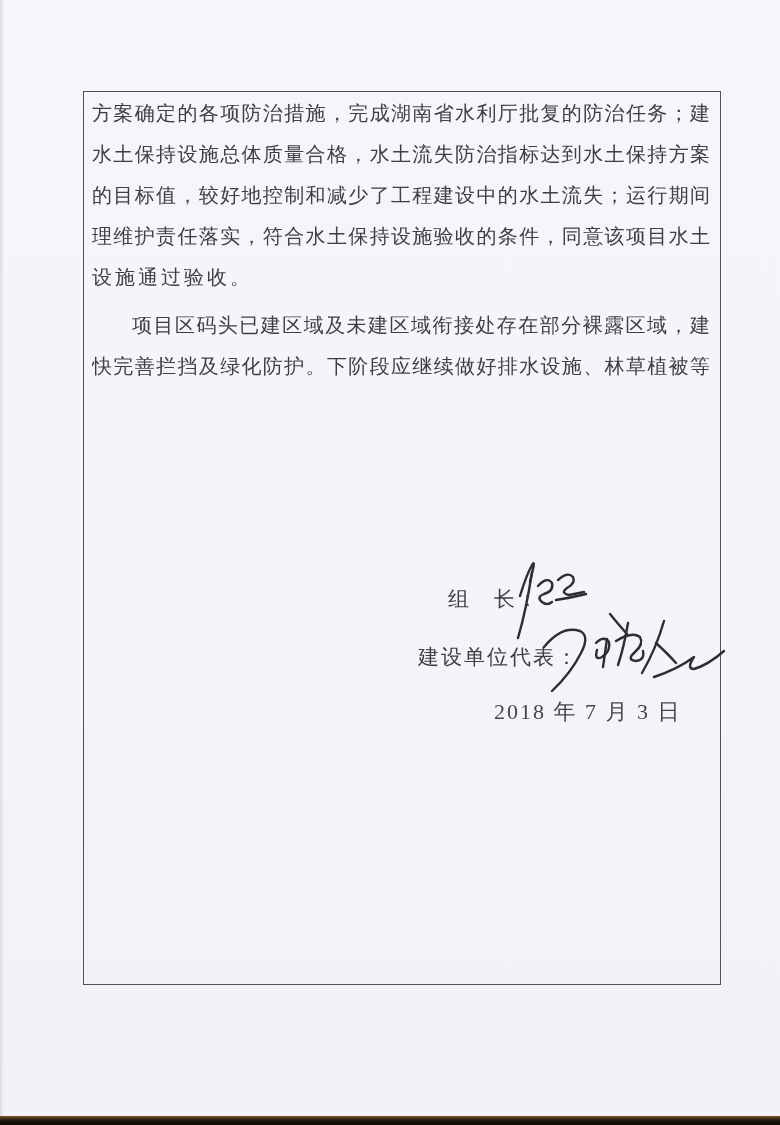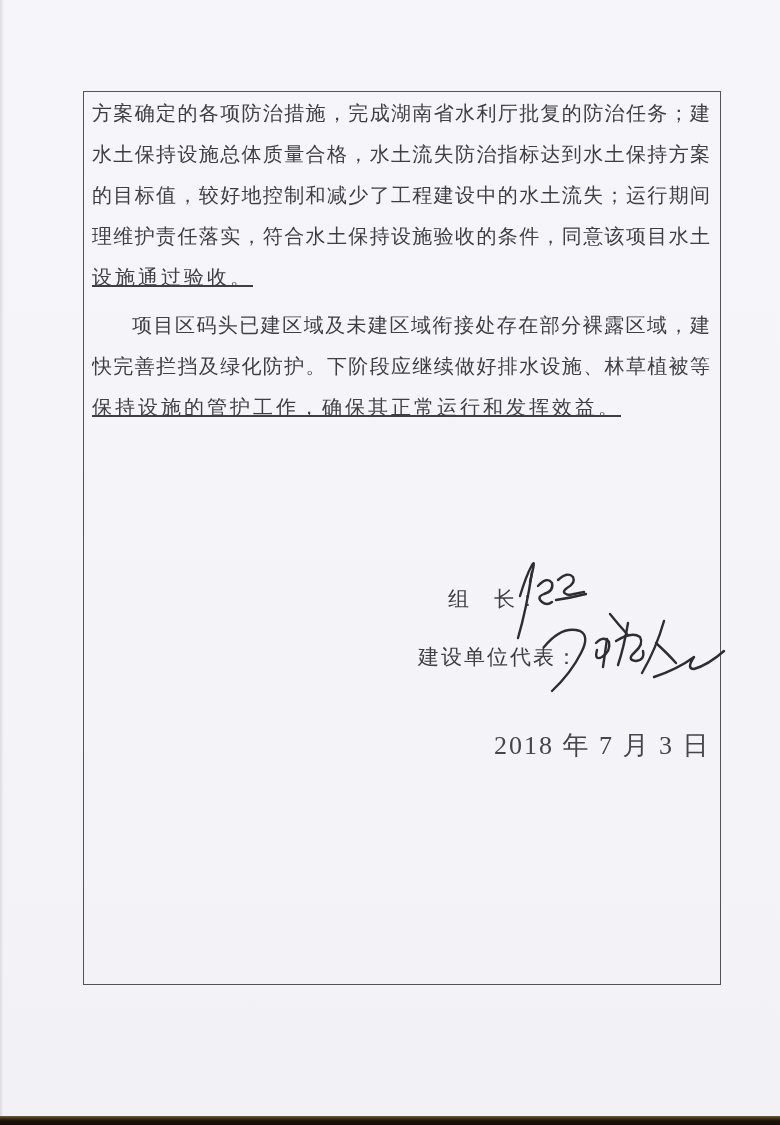--- a/index.html
+++ b/index.html
@@ -43,38 +43,37 @@
   }
   .line.fill{
     text-align:justify;
     text-align-last:justify;
     white-space:normal;
     overflow:hidden;
   }
   .line.end{
     text-align:left;
     letter-spacing:3px;
-    text-decoration:underline;
   }
   .line.indent{ text-indent:2em; }
   .para2{ margin-top:7px; }
 
   .sig-label{
     position:absolute;
     color:#3f3e44;
     font-size:21px;
     letter-spacing:2px;
     white-space:nowrap;
   }
   .sig-leader-label{ left:364px; top:493px; }
   .sig-builder-label{ left:334px; top:551px; }
   .date-line{
-    position:absolute;left:410px;top:636px;
+    position:absolute;left:410px;top:605px;
     color:#46454b;
-    font-size:26px;
+    font-size:22px;
     font-family:"Liberation Serif","DejaVu Serif",serif;
     letter-spacing:2px;
     white-space:nowrap;
   }
   .sig-svg{ position:absolute; }
   .sig-leader-svg{ left:408px; top:460px; }
   .sig-builder-svg{ left:452px; top:515px; }
   .sig-svg path{
     fill:none;stroke:#2e2d33;stroke-width:2.4;
     stroke-linecap:round;stroke-linejoin:round;
@@ -93,21 +92,20 @@
         <div class="line fill">方案确定的各项防治措施，完成湖南省水利厅批复的防治任务；建成的</div>
         <div class="line fill">水土保持设施总体质量合格，水土流失防治指标达到水土保持方案确定</div>
         <div class="line fill">的目标值，较好地控制和减少了工程建设中的水土流失；运行期间的管</div>
         <div class="line fill">理维护责任落实，符合水土保持设施验收的条件，同意该项目水土保持</div>
         <div class="line end">设施通过验收。</div>
       </div>
 
       <div class="para2">
         <div class="line fill indent">项目区码头已建区域及未建区域衔接处存在部分裸露区域，建议尽</div>
         <div class="line fill">快完善拦挡及绿化防护。下阶段应继续做好排水设施、林草植被等水土</div>
-        <div class="line end">保持设施的管护工作，确保其正常运行和发挥效益。</div>
       </div>
 
     </div>
 
     <div class="sig-label sig-leader-label">组　长：</div>
 
     <svg class="sig-svg sig-leader-svg" width="160" height="96" viewBox="0 0 160 96">
       <path d="M28,44 Q34,24 40,13 Q43,8 41,17 L38,30"></path>
       <path d="M40,20 C37,40 33,62 26,86"></path>
       <path d="M46,34 Q55,24 60,31 Q62,39 52,42 Q44,45 50,50 Q55,54 60,50"></path>

